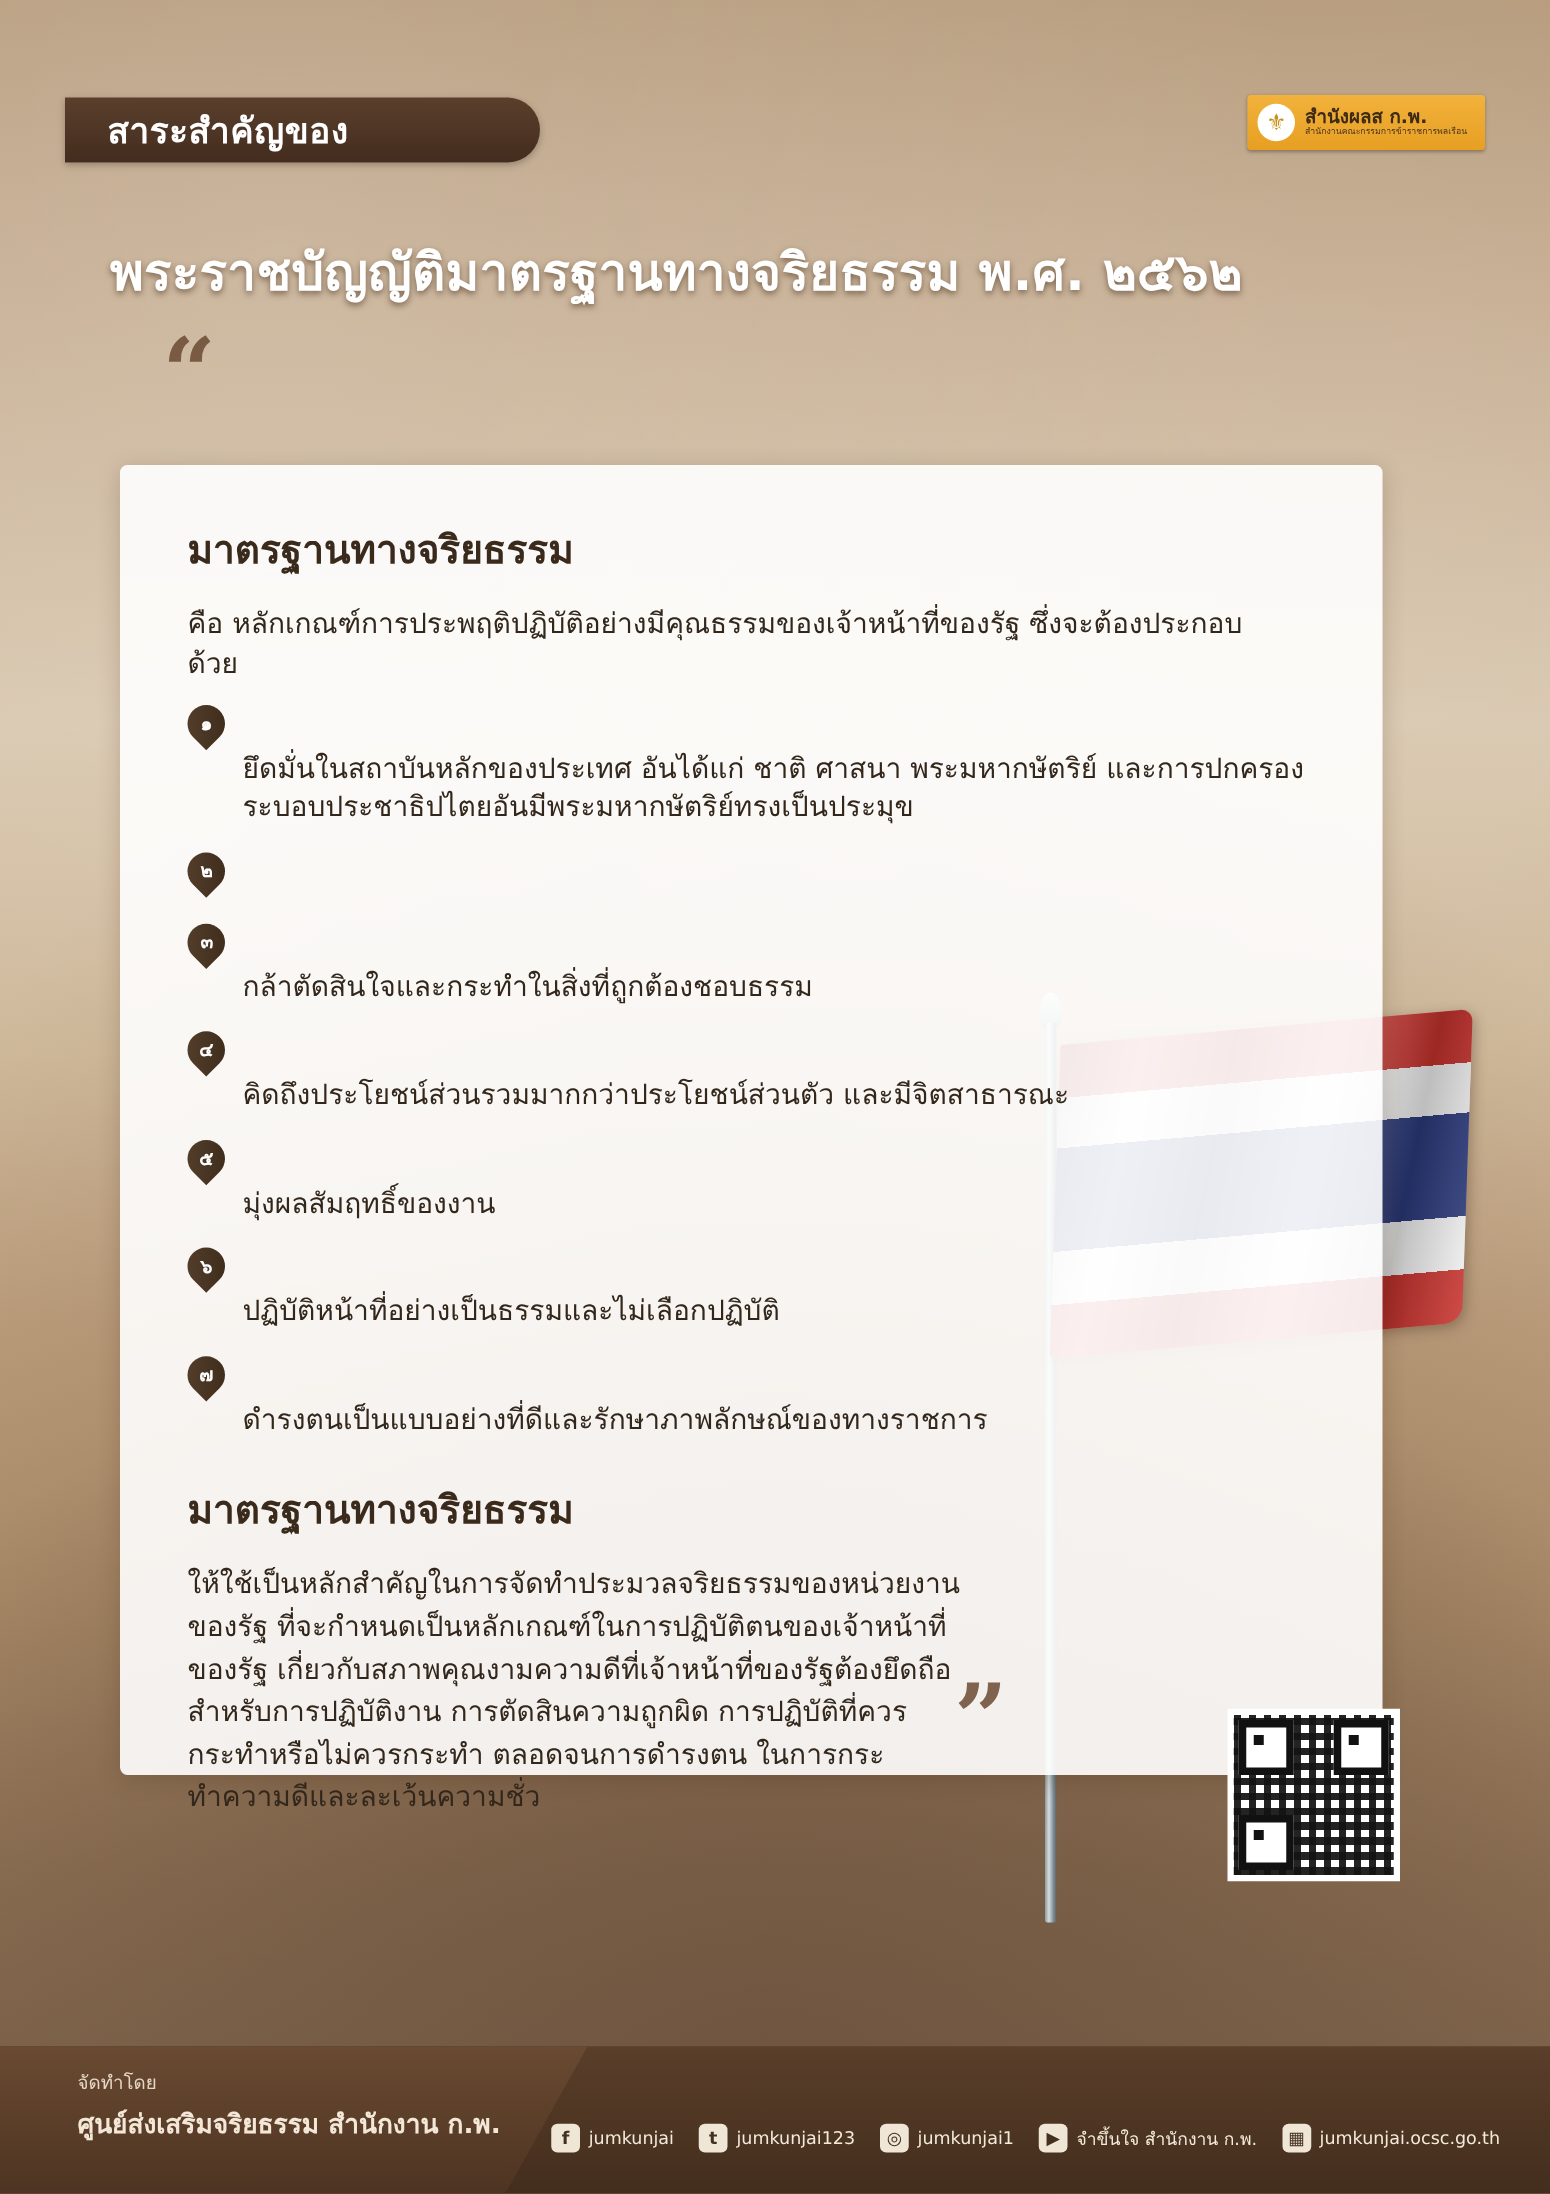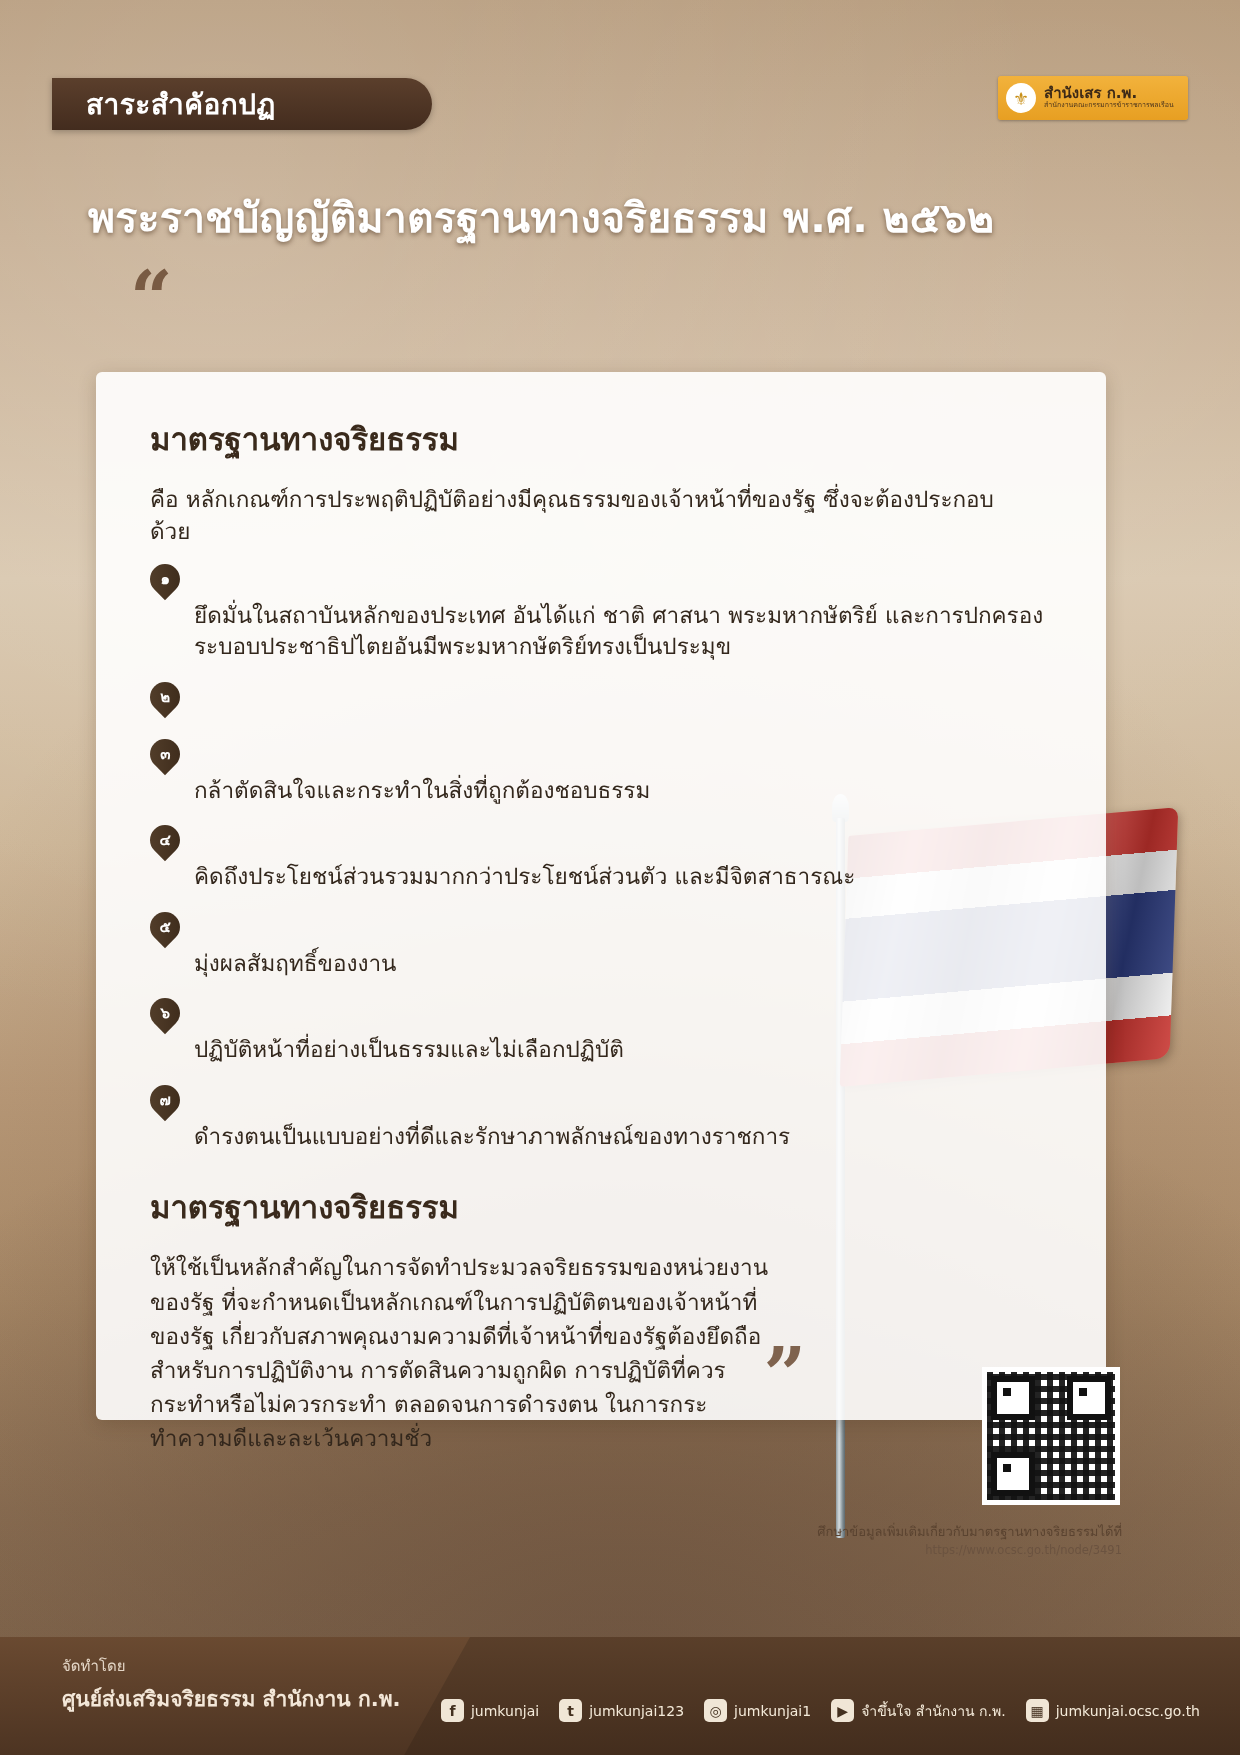--- a/index.html
+++ b/index.html
@@ -222,27 +222,27 @@
     display:flex;align-items:center;justify-content:center;
   }
 </style>
 </head>
 <body>
 
 <div class="poster">
   <div class="frame"></div>
 
   <div class="ribbon">
-    <span>สาระสำคัอกปฏ</span>
+    <span>สาระสำคัญของ</span>
   </div>
 
   <div class="logo">
     <div class="emblem">⚜</div>
     <div class="ltxt">
-      <b>สำนังเสร ก.พ.</b>
+      <b>สำนังผลส ก.พ.</b>
       <i>สำนักงานคณะกรรมการข้าราชการพลเรือน</i>
     </div>
   </div>
 
   <div class="title">พระราชบัญญัติมาตรฐานทางจริยธรรม พ.ศ. ๒๕๖๒</div>
 
   <div class="sec5">
     <div class="quote-mark">“</div>
   </div>
 
@@ -325,24 +325,20 @@
     <div class="cells"></div>
     <div class="fp fp1">
         <i></i>
       </div>
     <div class="fp fp2">
         <i></i>
       </div>
     <div class="fp fp3">
         <i></i>
       </div>
-  </div>
-  <div class="qr-caption">
-    <div>ศึกษาข้อมูลเพิ่มเติมเกี่ยวกับมาตรฐานทางจริยธรรมได้ที่</div>
-    <div class="url">https://www.ocsc.go.th/node/3491</div>
   </div>
 
   <div class="bottom">
     <div class="bottom-left"></div>
     <div class="maker">
       <div class="m1">จัดทำโดย</div>
       <div class="m2">ศูนย์ส่งเสริมจริยธรรม สำนักงาน ก.พ.</div>
     </div>
     <div class="socials">
       <div class="soc">

